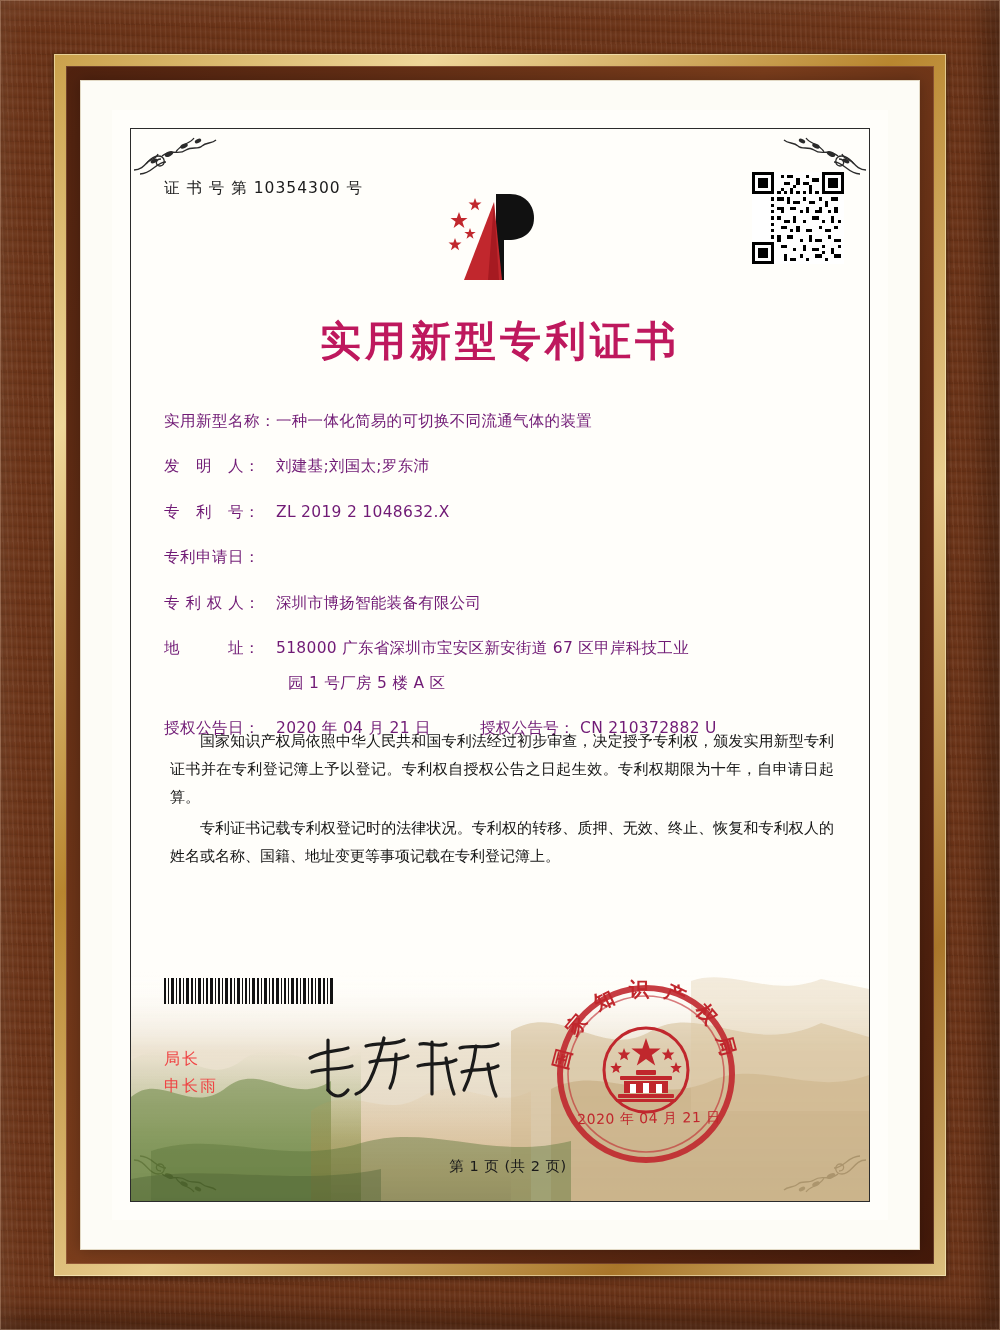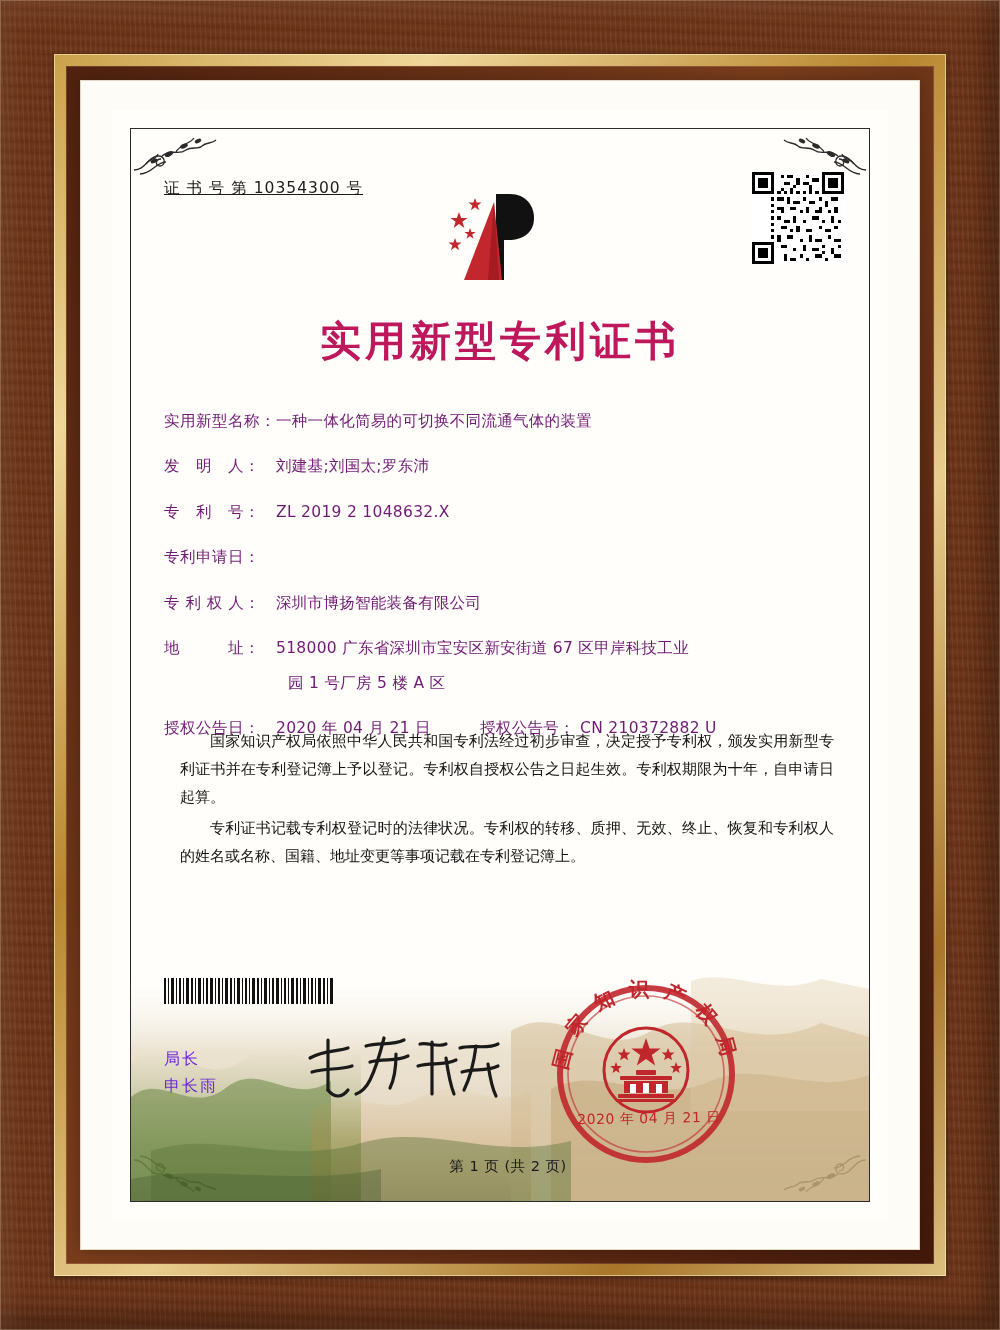--- a/index.html
+++ b/index.html
@@ -95,21 +95,20 @@
   .corner.br { right: 20px; bottom: 20px; transform: scale(-1,-1); }
 
   
   .cert-no {
     position: absolute;
     left: 52px; top: 68px;
     font-size: 15.5px;
     letter-spacing: 1px;
     color: #1b1b1b;
     white-space: nowrap;
-    text-decoration: underline;
   }
   .emblem {
     position: absolute;
     left: 330px; top: 78px;
     width: 110px; height: 96px;
   }
   .qr {
     position: absolute;
     right: 44px; top: 62px;
     width: 92px; height: 92px;
@@ -156,41 +155,41 @@
 
   .paras {
     position: absolute;
     left: 52px; top: 618px;
     width: 670px;
     font-size: 15px;
     line-height: 1.85;
     color: #141414;
     text-align: justify;
   }
-  .paras p { margin: 0 0 4px 16px; text-indent: 2em; }
+  .paras p { margin: 0 0 4px 6px; text-indent: 2em; }
 
   
   .wash {
     position: absolute;
     left: 19px; bottom: 19px;
     width: 738px; height: 290px;
     overflow: hidden;
     opacity: 0.92;
   }
   .barcode {
     position: absolute;
     left: 52px; top: 868px;
     width: 170px; height: 26px;
   }
   .signature-block {
     position: absolute;
     left: 52px; top: 935px;
     font-size: 16px;
     line-height: 1.7;
-    color: #6d28d9;
+    color: #ef4444;
     letter-spacing: 2px;
   }
   .handwriting {
     position: absolute;
     left: 188px; top: 918px;
     width: 210px; height: 80px;
   }
   .seal {
     position: absolute;
     left: 430px; top: 860px;

